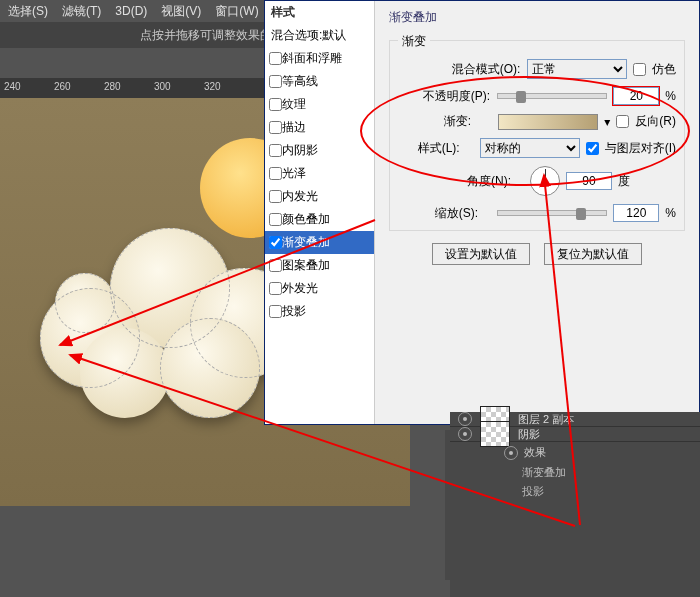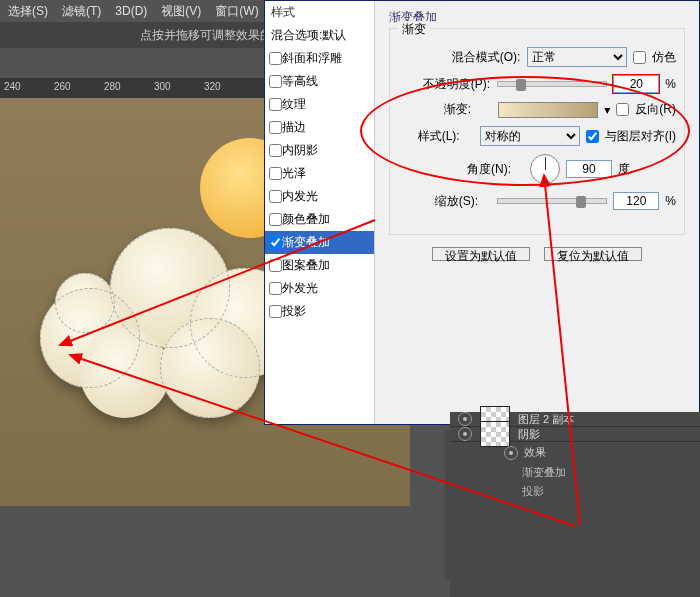--- a/index.html
+++ b/index.html
@@ -16,39 +16,39 @@
 .p1{width:120px;height:120px;left:70px;top:10px}
 .p2{width:100px;height:100px;left:0;top:70px}
 .p3{width:110px;height:110px;left:150px;top:50px}
 .p4{width:90px;height:90px;left:40px;top:110px}
 .p5{width:100px;height:100px;left:120px;top:100px}
 .p6{width:60px;height:60px;left:15px;top:55px}
 .sel{position:absolute;border:1px dashed #aaa;pointer-events:none}
 .sels{position:absolute;top:120px;left:40px;width:260px;height:200px;pointer-events:none}
 .panel{position:absolute;top:0;left:264px;width:436px;height:425px;background:#f0f0f0;border:1px solid #0a246a;display:flex}
 .styles{width:110px;border-right:1px solid #ccc;background:#fff}
-.styles h4{font-size:12px;font-weight:normal;padding:3px 6px;color:#333}
+.styles h4{font-size:12px;font-weight:bold;padding:3px 6px;color:#333}
 .blend{padding:3px 6px;font-size:12px}
 .srow{display:flex;align-items:center;padding:3px 4px;font-size:12px}
 .srow.sel-on{background:#316ac5;color:#fff}
 .srow input{margin:0}
 .gpanel{flex:1;padding:8px 14px;position:relative}
 .gtitle{color:#336;font-size:12px}
-.grp{border:1px solid #d8d8d8;padding:10px 8px 16px;margin-top:2px;position:relative}
+.grp{border:1px solid #d8d8d8;padding:10px 8px 0;margin-top:14px;position:relative}
 .gleg{position:absolute;top:-8px;left:8px;background:#f0f0f0;padding:0 4px;font-size:12px}
 .row{display:flex;align-items:center;gap:6px;margin:8px 0;font-size:12px;justify-content:flex-end}
 .row label{min-width:70px;text-align:center}
 select{width:100px;height:20px;border:1px solid #7a9cc6;font-size:12px}
 .swatch{width:100px;height:16px;border:1px solid #888;background:linear-gradient(90deg,#f2e6c4,#b5a074);display:inline-block}
 .n{width:46px;height:18px;border:1px solid #7a9cc6;text-align:center;font-size:12px}
 .slider{width:110px;height:6px;background:#ddd;border:1px solid #aaa;position:relative;display:inline-block}
 .slider i{position:absolute;top:-3px;width:10px;height:12px;background:#888;border-radius:2px}
 .ang{width:30px;height:30px;border:1px solid #888;border-radius:50%;position:relative;display:inline-block;background:#fff}
 .ang:before{content:"";position:absolute;left:14px;top:2px;width:1px;height:13px;background:#333}
-.btn{height:14px;padding:0 12px;border:1px solid #888;background:#eee;font-size:12px}
+.btn{height:22px;padding:0 12px;border:1px solid #888;background:#eee;font-size:12px}
 .btns{display:flex;gap:14px;justify-content:center;margin-top:12px}
 .layers{position:absolute;bottom:0;left:450px;width:250px;height:185px;background:#484848;color:#ddd;font-size:11px}
 .lr{display:flex;align-items:center;height:15px;padding:0 8px;gap:8px;border-bottom:1px solid #333}
 .lr.on{background:#5a5a5a}
 .eye{width:14px;height:14px;border:1px solid #999;border-radius:50%;position:relative}
 .eye:before{content:"";position:absolute;left:4px;top:4px;width:4px;height:4px;background:#bbb;border-radius:50%}
 .th{width:30px;height:26px;background:#fff;border:1px solid #222}
 .th.ch{background:repeating-conic-gradient(#ccc 0 25%,#fff 0 50%) 0 0/10px 10px}
 .fx{padding:3px 0 3px 54px;color:#ccc}
 .fxl{padding:2px 0 2px 72px;color:#bbb}

